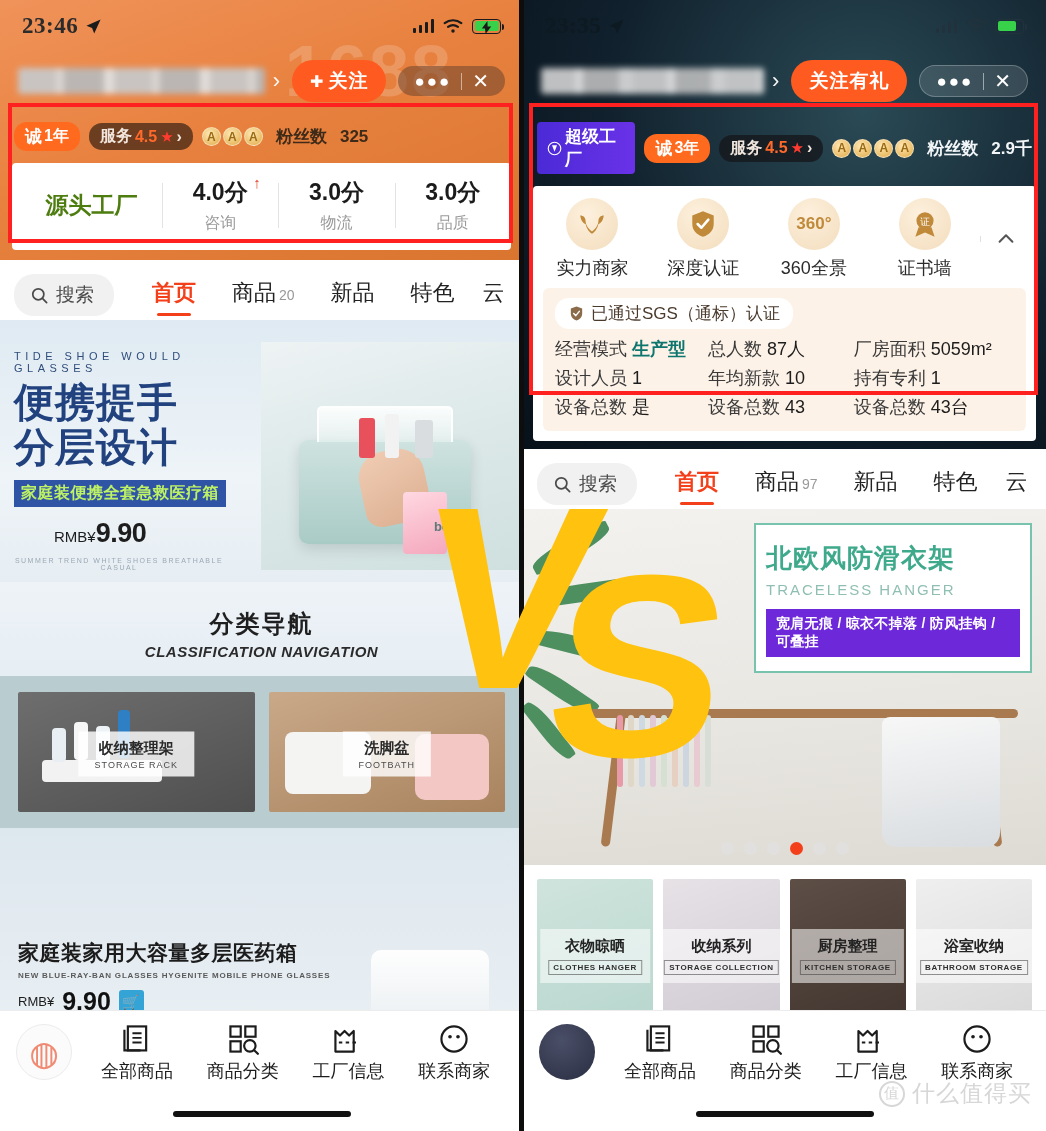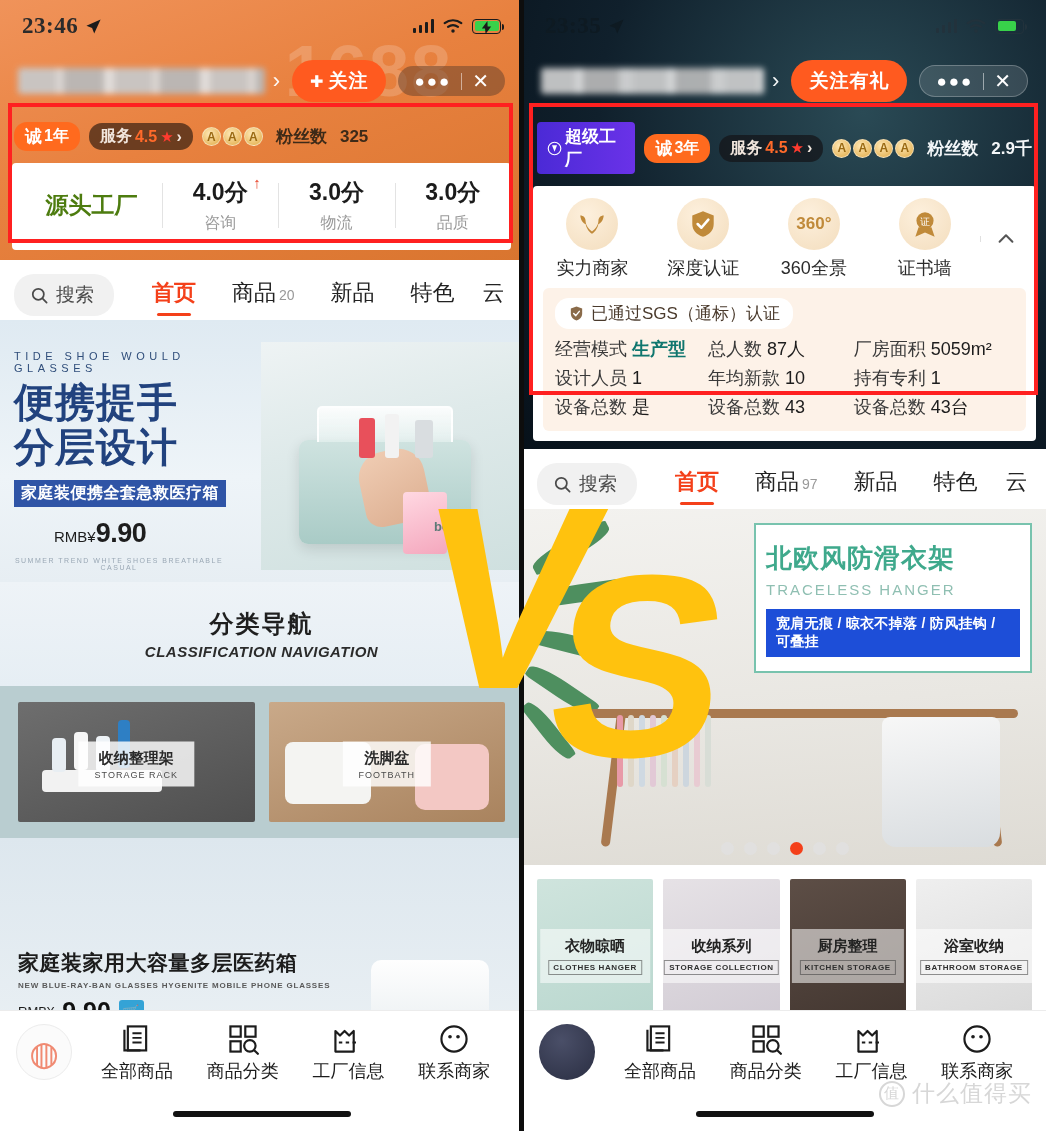--- a/index.html
+++ b/index.html
@@ -123,21 +123,21 @@
   .tab.cut{ overflow:hidden; max-width:26px; padding-left:6px; padding-right:0;}
 
   
   .content{ position:relative; background:#f5f5f5; }
 
   
   .lb-banner{ position:relative; height:262px; background:linear-gradient(180deg,#dfeaf2 0%,#eef4f8 60%,#e7eef3 100%); overflow:hidden;}
   .lb-text{ position:absolute; left:14px; top:30px; width:250px;}
   .lb-eng{ font-size:11px; letter-spacing:4.5px; color:#2f4d7a; margin-bottom:6px;}
   .lb-big{ font-size:40px; font-weight:700; color:#21427e; line-height:1.12; letter-spacing:1px;}
-  .lb-sub{ display:inline-block; background:#2f54a6; color:#ffffff; font-size:16px; font-weight:600;
+  .lb-sub{ display:inline-block; background:#2f54a6; color:#bef264; font-size:16px; font-weight:600;
            padding:3px 7px; margin-top:10px; letter-spacing:.5px;}
   .lb-price{ margin-top:11px; color:#1d1d1d; font-size:15px; padding-left:40px;}
   .lb-price b{ font-size:27px; font-weight:600; letter-spacing:-.5px;}
   .lb-fine{ font-size:7px; color:#9aa8b5; letter-spacing:1.5px; text-align:center; margin-top:8px; padding-right:40px;}
   .lb-photo{ position:absolute; right:0; top:22px; width:262px; height:228px;
              background:linear-gradient(165deg,#eef3f4 0%,#dfeaea 40%,#cfe0df 100%); }
   .lb-box{ position:absolute; left:38px; bottom:26px; width:172px; height:104px; border-radius:9px;
            background:linear-gradient(180deg,#cfe3e0,#a9cbc6); box-shadow:0 5px 14px rgba(0,0,0,.12);}
   .lb-box:before{content:"";position:absolute;left:18px;right:18px;top:-34px;height:34px;
                  background:linear-gradient(180deg,rgba(255,255,255,.85),rgba(230,242,240,.7));
@@ -145,21 +145,21 @@
   .lb-box:after{content:"box";position:absolute;right:14px;bottom:10px;color:#5d7a77;font-size:13px;font-weight:700;}
   .lb-hand{ position:absolute; left:62px; top:10px; width:66px; height:74px; border-radius:26px 26px 16px 16px;
             background:linear-gradient(160deg,#f0cdb4,#dcae90); transform:rotate(-12deg);}
   .lb-pk{ position:absolute; left:104px; top:52px; width:44px;height:62px;border-radius:4px;
           background:linear-gradient(160deg,#ffd8e2,#f4a7bd);}
   .lb-tube{ position:absolute; left:60px; top:-22px; width:16px;height:40px;border-radius:3px;background:#e8505b;}
   .lb-tube2{ position:absolute; left:86px; top:-26px; width:14px;height:44px;border-radius:3px;background:#f2f2f2;}
   .lb-tube3{ position:absolute; left:116px; top:-20px; width:18px;height:38px;border-radius:3px;background:#d9dde0;}
 
   
-  .cls-nav{ background:linear-gradient(180deg,#eef3f7,#e6eef4); padding:26px 0 26px; text-align:center;}
+  .cls-nav{ background:linear-gradient(180deg,#eef3f7,#e6eef4); padding:26px 0 16px; text-align:center;}
   .cls-cn{ font-size:24px; font-weight:700; color:#1f1f1f; letter-spacing:2px;}
   .cls-en{ font-size:15px; font-weight:600; font-style:italic; color:#2b2b2b; letter-spacing:.5px; margin-top:3px;}
   .cls-strip{ background:#b9cdd0; padding:16px 18px; display:flex; gap:14px;}
   .cls-card{ flex:1; height:120px; border-radius:2px; position:relative; overflow:hidden;}
   .cls-c1{ background:linear-gradient(160deg,#6e6e6e,#4f4f4f);}
   .cls-c2{ background:linear-gradient(160deg,#c9a989,#a9835e);}
   .cls-lab{ position:absolute; left:50%; top:52%; transform:translate(-50%,-50%);
             background:rgba(255,255,255,.82); padding:7px 16px; text-align:center; white-space:nowrap;}
   .cls-lab .cn{ font-size:15px; font-weight:700; color:#2a2a2a;}
   .cls-lab .en{ font-size:9px; letter-spacing:1px; color:#4a4a4a; margin-top:2px;}
@@ -176,21 +176,21 @@
              align-items:center;justify-content:center;color:#fff;font-size:14px;}
   .lbb-prod{ position:absolute; right:34px; bottom:0; width:118px; height:92px; border-radius:10px 10px 0 0;
              background:linear-gradient(180deg,#fefefe,#e6ecef);}
 
   
   .rb-hero{ position:relative; height:356px; background:linear-gradient(175deg,#f3f2ef 0%,#e9e7e2 55%,#dedbd4 100%); overflow:hidden;}
   .rb-card{ position:absolute; right:14px; top:14px; width:278px; background:#fff;
             border:2px solid #78c3ae; padding:16px 10px 14px; }
   .rb-cn{ font-size:26px; font-weight:700; color:#3fa98c; letter-spacing:1px;}
   .rb-en{ font-size:15px; color:#8fbfb2; letter-spacing:2px; margin-top:5px;}
-  .rb-tag{ display:inline-block; background:#1d4ed8; color:#fff; font-size:14px; font-weight:700;
+  .rb-tag{ display:inline-block; background:#6d28d9; color:#fff; font-size:14px; font-weight:700;
            padding:6px 10px; margin-top:11px; letter-spacing:.3px;}
   .rb-plant{ position:absolute; left:-10px; top:20px; width:120px; height:240px;}
   .rb-leaf{ position:absolute; background:#4e8f5f; border-radius:50% 10% 50% 10%; transform-origin:left center;}
   .rb-rack{ position:absolute; left:66px; bottom:18px; right:28px; height:180px;}
   .rb-bar{ position:absolute; left:0; right:0; top:42px; height:9px; background:#a9794f; border-radius:5px;}
   .rb-leg{ position:absolute; bottom:0; width:9px; background:#a9794f; border-radius:5px;}
   .rb-shirt{ position:absolute; right:18px; top:50px; width:118px; height:130px;
              background:linear-gradient(170deg,#f7f7f7,#d9dde0); border-radius:8px 8px 14px 14px;}
   .rb-hangers{ position:absolute; left:28px; top:48px; display:flex; gap:5px;}
   .rb-hangers i{ display:block; width:6px; height:72px; border-radius:3px; }

